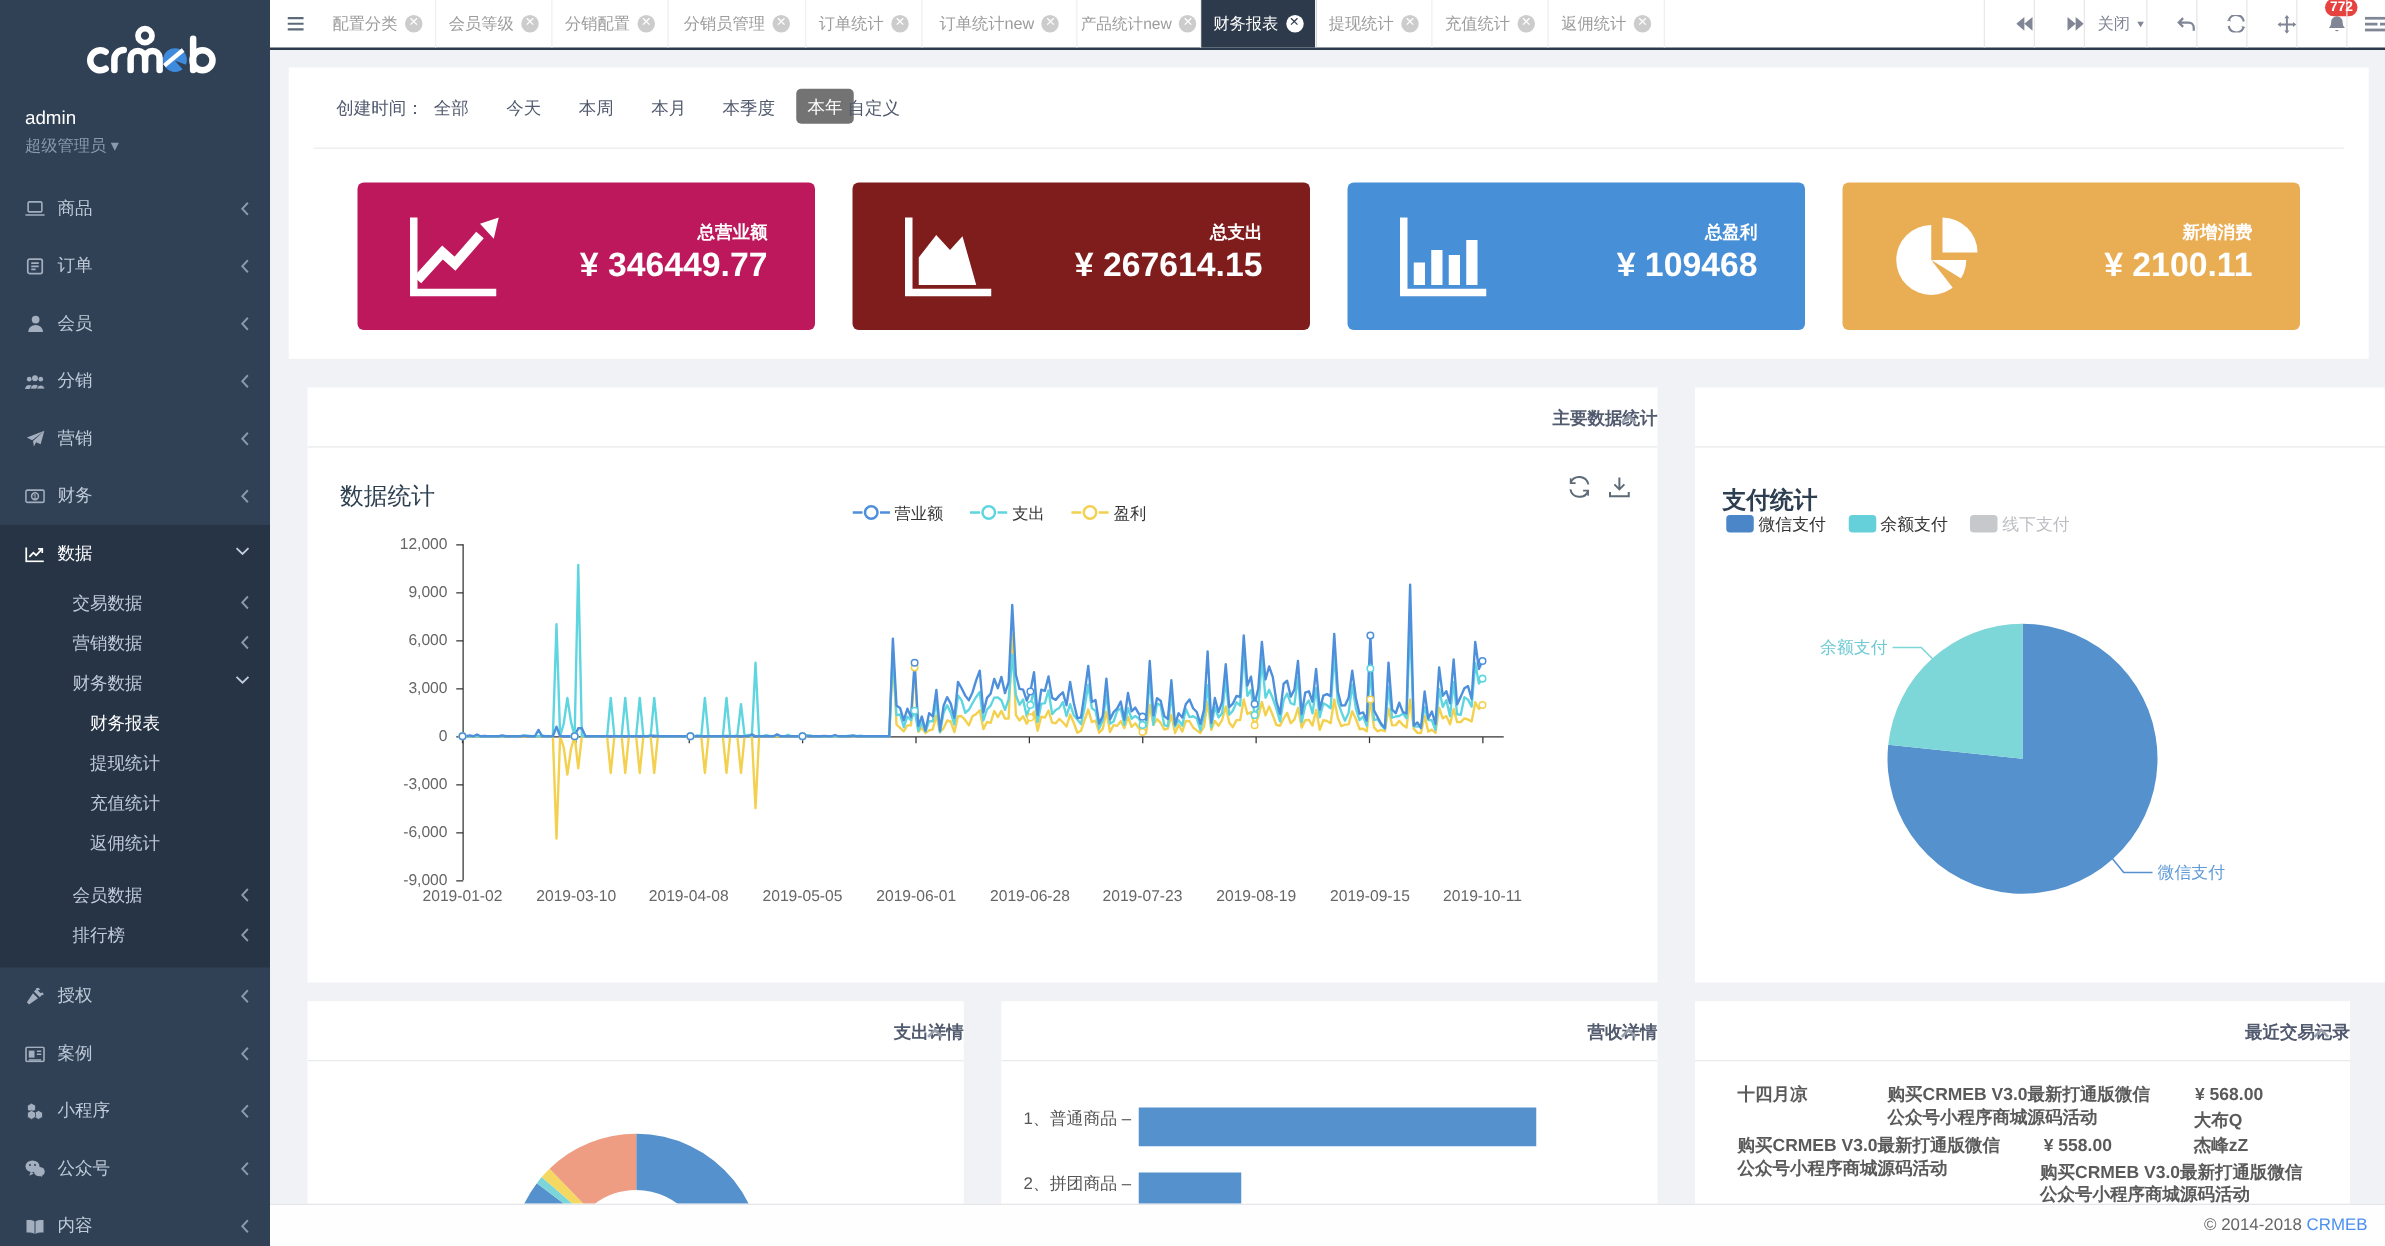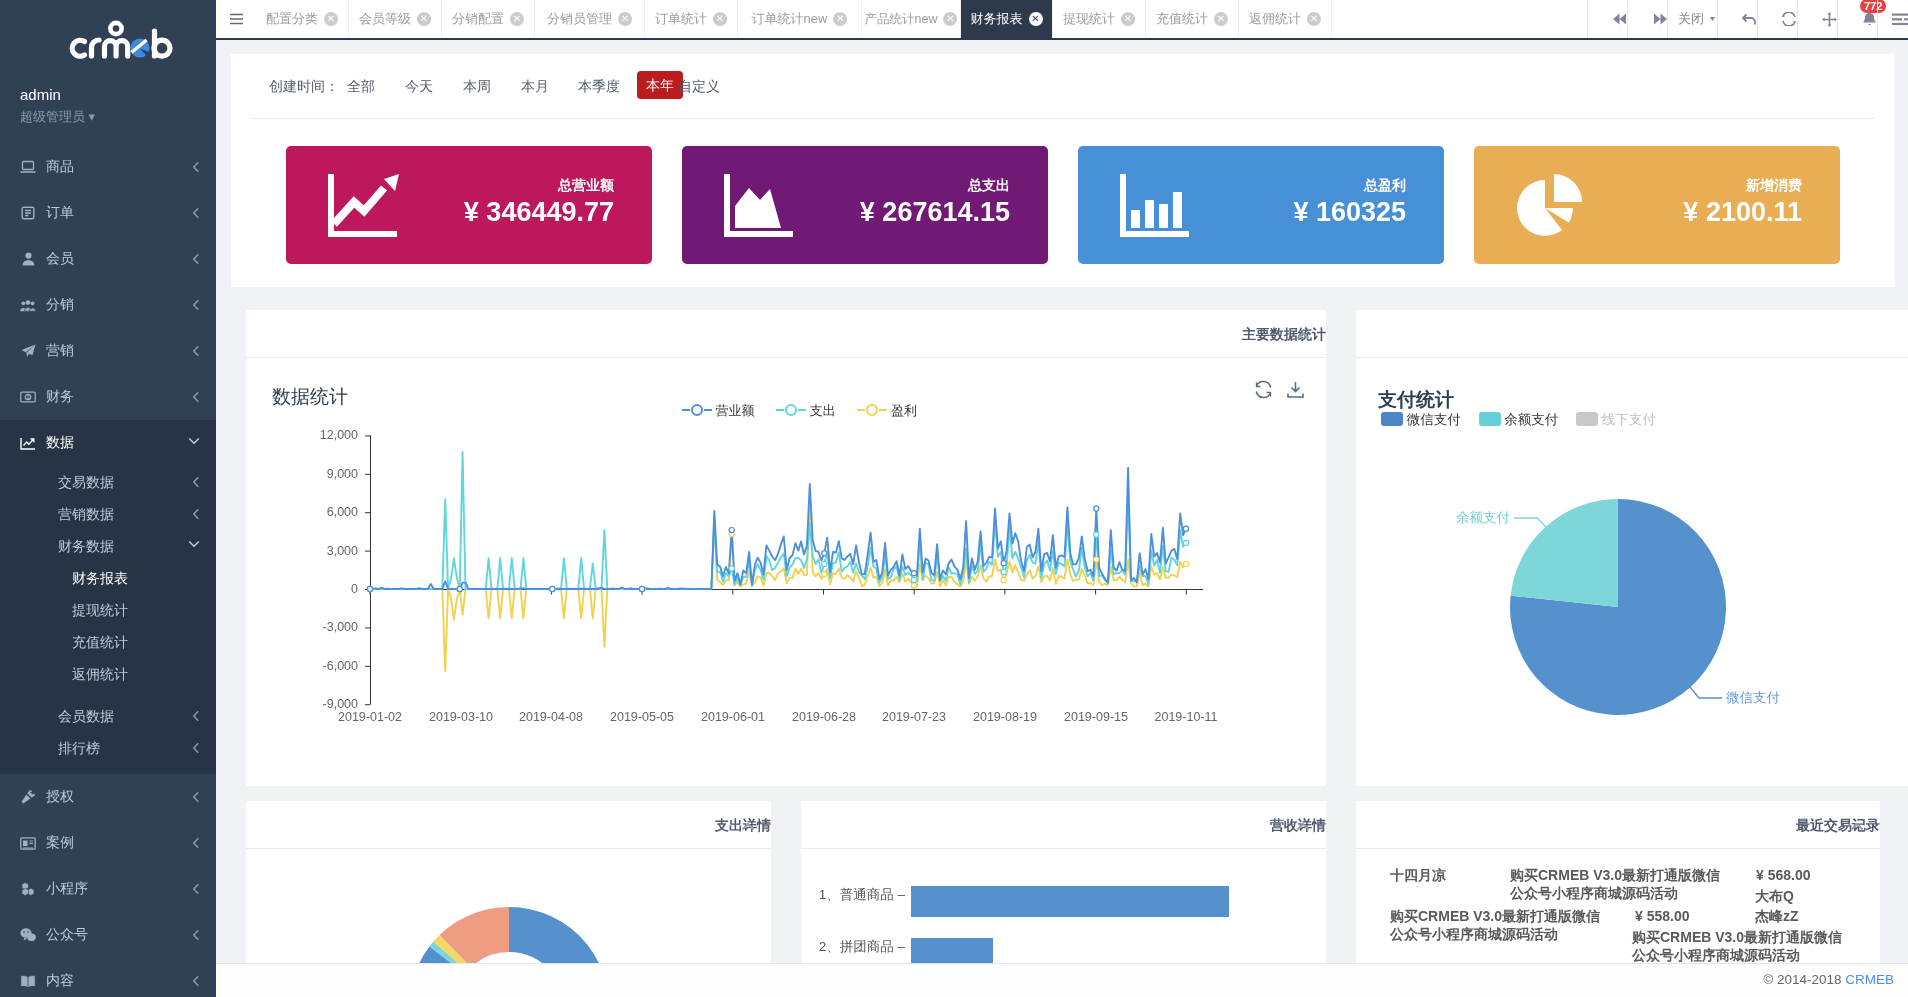--- a/index.html
+++ b/index.html
@@ -273,37 +273,37 @@
 
 <div class="panel" style="left:231px; top:54px; width:1664px; height:233px;">
 </div>
 <div id="filterrow">
   <span class="abs" style="left:269px;">创建时间：</span>
   <span class="abs" style="left:347px;">全部</span>
   <span class="abs" style="left:405px;">今天</span>
   <span class="abs" style="left:463px;">本周</span>
   <span class="abs" style="left:521px;">本月</span>
   <span class="abs" style="left:578px;">本季度</span>
-  <span class="abs" style="left:637px; top:-7px; width:46px; height:28px; background:#b91c1c; color:#fff; border-radius:4px; text-align:center; line-height:28px;">本年</span>
+  <span class="abs" style="left:637px; top:-7px; width:46px; height:28px; background:#737373; color:#fff; border-radius:4px; text-align:center; line-height:28px;">本年</span>
   <span class="abs" style="left:678px;">自定义</span>
 </div>
 <div style="position:absolute; left:251px; top:118px; width:1624px; height:1px; background:#ececec;"></div>
 
 <div class="scard" style="left:286px; background:#be185d;">
 <svg width="76" height="72" viewBox="0 0 38 36">
       <g stroke="#fff" fill="none" stroke-width="3">
         <path d="M3 2 v30 h33"></path>
       </g>
       <path d="M4.5 27 l10-11 5 4.5 10-11.5" stroke="#fff" fill="none" stroke-width="4"></path>
       <path d="M29.5 4.5 l7.5-2.5 -2 8.5 z" fill="#fff"></path>
     </svg>
 <span class="lab">总营业额</span>
     <span class="val">¥ 346449.77</span>
   </div>
-<div class="scard" style="left:682px; background:#701a75;">
+<div class="scard" style="left:682px; background:#7f1d1d;">
 <svg width="76" height="72" viewBox="0 0 38 36">
       <g stroke="#fff" fill="none" stroke-width="3">
         <path d="M3 2 v30 h33"></path>
       </g>
       <path d="M7 29 v-11 l7-9 5.5 6 5-5.5 5.5 19.5 z" fill="#fff"></path>
     </svg>
 <span class="lab">总支出</span>
     <span class="val">¥ 267614.15</span>
   </div>
 <div class="scard" style="left:1078px; background:#478fd6;">
@@ -312,21 +312,21 @@
         <path d="M3 2 v30 h33"></path>
       </g>
       <g fill="#fff">
         <rect x="7" y="20" width="4.5" height="9"></rect>
         <rect x="14" y="15" width="4.5" height="14"></rect>
         <rect x="21" y="17" width="4.5" height="12"></rect>
         <rect x="28" y="11" width="4.5" height="18"></rect>
       </g>
     </svg>
 <span class="lab">总盈利</span>
-    <span class="val">¥ 160325</span>
+    <span class="val">¥ 109468</span>
   </div>
 <div class="scard" style="left:1474px; background:#e9ad53;">
 <svg width="76" height="72" viewBox="0 0 38 36">
       <path d="M16 19 L16 5 A14 14 0 1 0 30 19 Z" fill="#fff"></path>
       <path d="M16 19 L28.6 26.8 L25 30.6 Z" fill="#e9ad53"></path>
       <path d="M20.5 16 L20.5 2 A14 14 0 0 1 34.5 16 Z" fill="#fff"></path>
     </svg>
 <span class="lab">新增消费</span>
     <span class="val">¥ 2100.11</span>
   </div>

